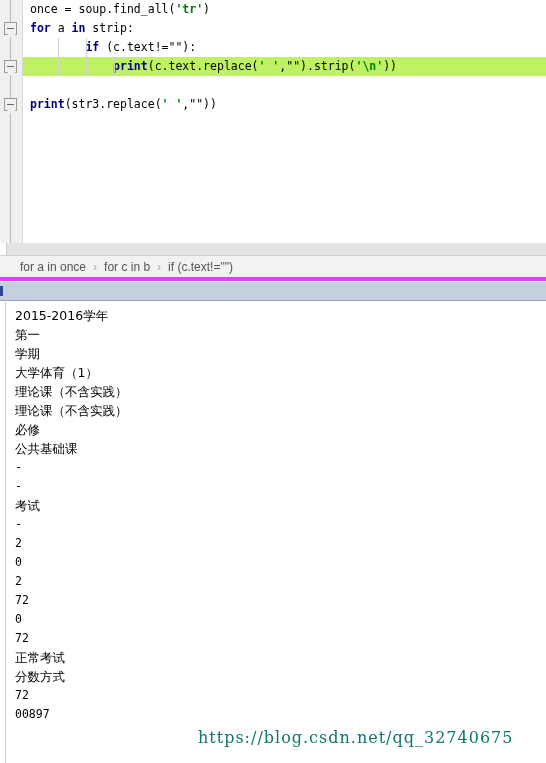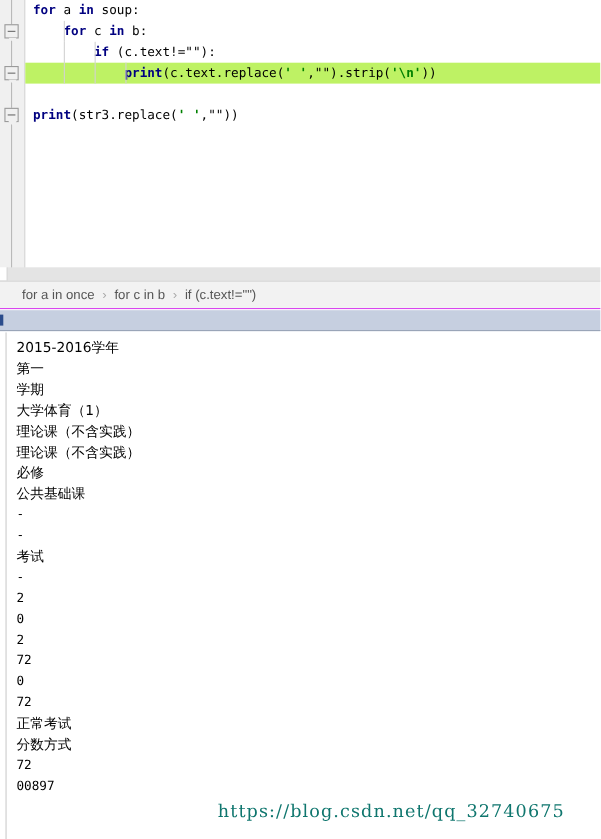--- a/index.html
+++ b/index.html
@@ -102,21 +102,21 @@
   .plain  { color: #000000; }
 
   
   #breadcrumb-bar {
     position: absolute;
     left: 0; top: 255px;
     width: 546px;
     height: 26px;
     background: #f2f2f2;
     border-top: 1px solid #cfcfcf;
-    border-bottom: 1px solid #d946ef;
+    border-bottom: 4px solid #d946ef;
     box-sizing: border-box;
     display: flex;
     align-items: center;
     padding-left: 20px;
     font-size: 12px;
     color: #5a5a5a;
   }
   .crumb {
     color: #555555;
     white-space: nowrap;
@@ -218,22 +218,22 @@
   <div id="editor-gutter"></div>
   <div id="fold-rail"></div>
 
   <div id="fold-markers">
       <div class="fold-marker" style="top: 22px;"></div>
       <div class="fold-marker" style="top: 60px;"></div>
       <div class="fold-marker" style="top: 98px;"></div>
     </div>
 
   <div id="code-area">
-      <div class="code-line"><span class="kw">for</span><span class="plain"> a </span><span class="kw">in</span><span class="plain"> soup:</span></div>
-      <div class="code-line"><div class="indent-guide" style="left: 35px;"></div><span class="plain">    </span><span class="kw">for</span><span class="plain"> c </span><span class="kw">in</span><span class="plain"> b:</span></div>
+      <div class="code-line"><span class="plain">once = soup.</span><span class="plain">find_all(</span><span class="str">'tr'</span><span class="plain">)</span></div>
+      <div class="code-line"><span class="kw">for</span><span class="plain"> a </span><span class="kw">in</span><span class="plain"> strip:</span></div>
       <div class="code-line"><div class="indent-guide" style="left: 35px;"></div><div class="indent-guide" style="left: 63px;"></div><span class="plain">        </span><span class="kw">if</span><span class="plain"> (c.text!=""):</span></div>
       <div class="code-line highlight"><div class="indent-guide" style="left: 35px;"></div><div class="indent-guide" style="left: 63px;"></div><div class="indent-guide" style="left: 91px;"></div><span class="plain">            </span><span class="kw">print</span><span class="plain">(c.text.replace(</span><span class="str">' '</span><span class="plain">,"").strip(</span><span class="str">'\n'</span><span class="plain">))</span></div>
       <div class="code-line"><span class="plain"></span></div>
       <div class="code-line"><span class="kw">print</span><span class="plain">(str3.replace(</span><span class="str">' '</span><span class="plain">,""))</span></div>
     </div>
 </div>
 
 <div id="editor-bottom-strip"></div>
 <div id="breadcrumb-notch"></div>
 

